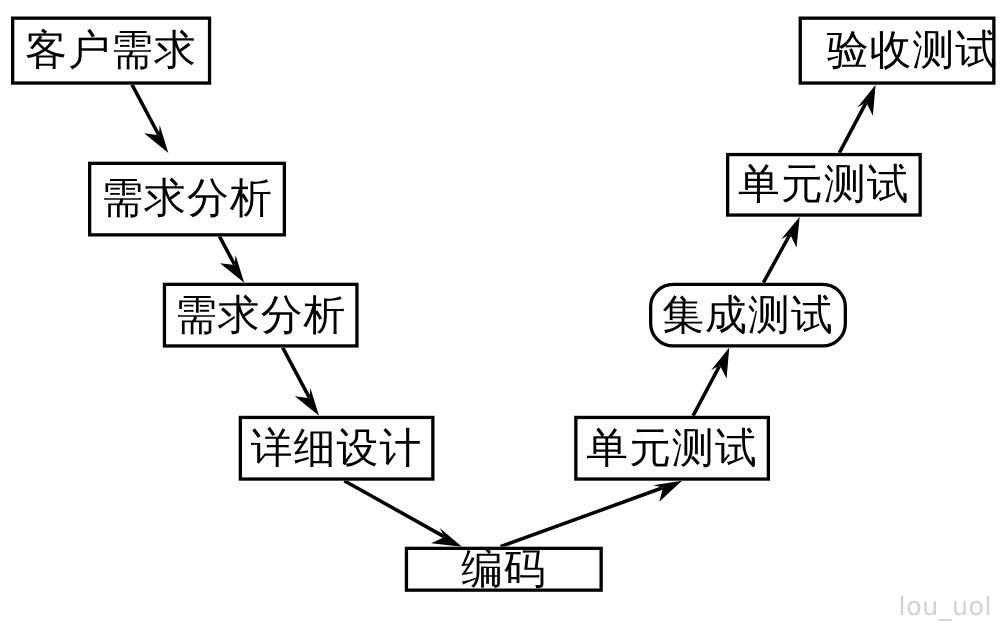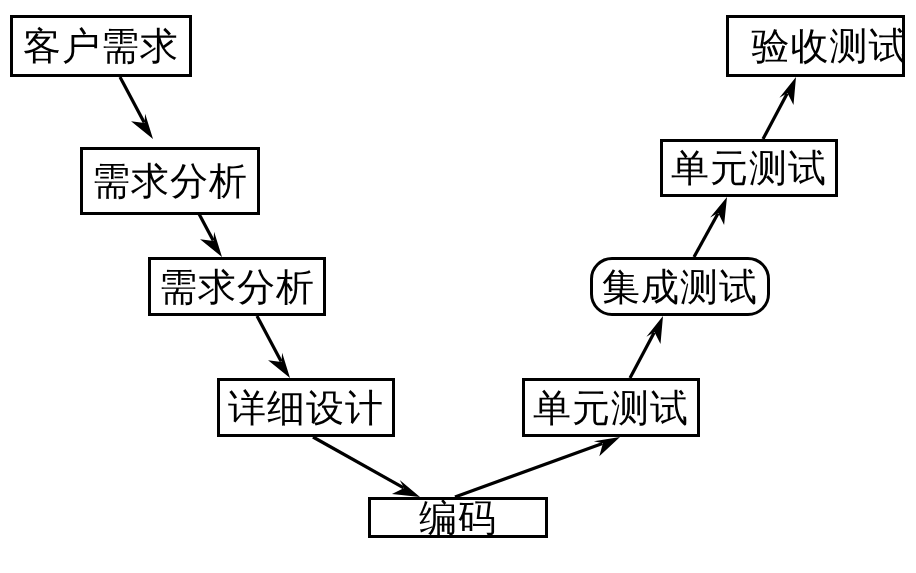--- a/index.html
+++ b/index.html
@@ -118,14 +118,15 @@
         <span class="node-label">集成测试</span>
       </div>
       <div class="node" style="left: 660px; top: 139px; width: 178px; height: 58px;">
         <span class="node-label">单元测试</span>
       </div>
       <div class="node" style="left: 726px; top: 15px; width: 179px; height: 62px; padding-left: 28px;">
         <span class="node-label">验收测试</span>
       </div>
     </div>
 
+  <div class="watermark">lou_uol</div>
 
 </div>
 
 </body></html>

